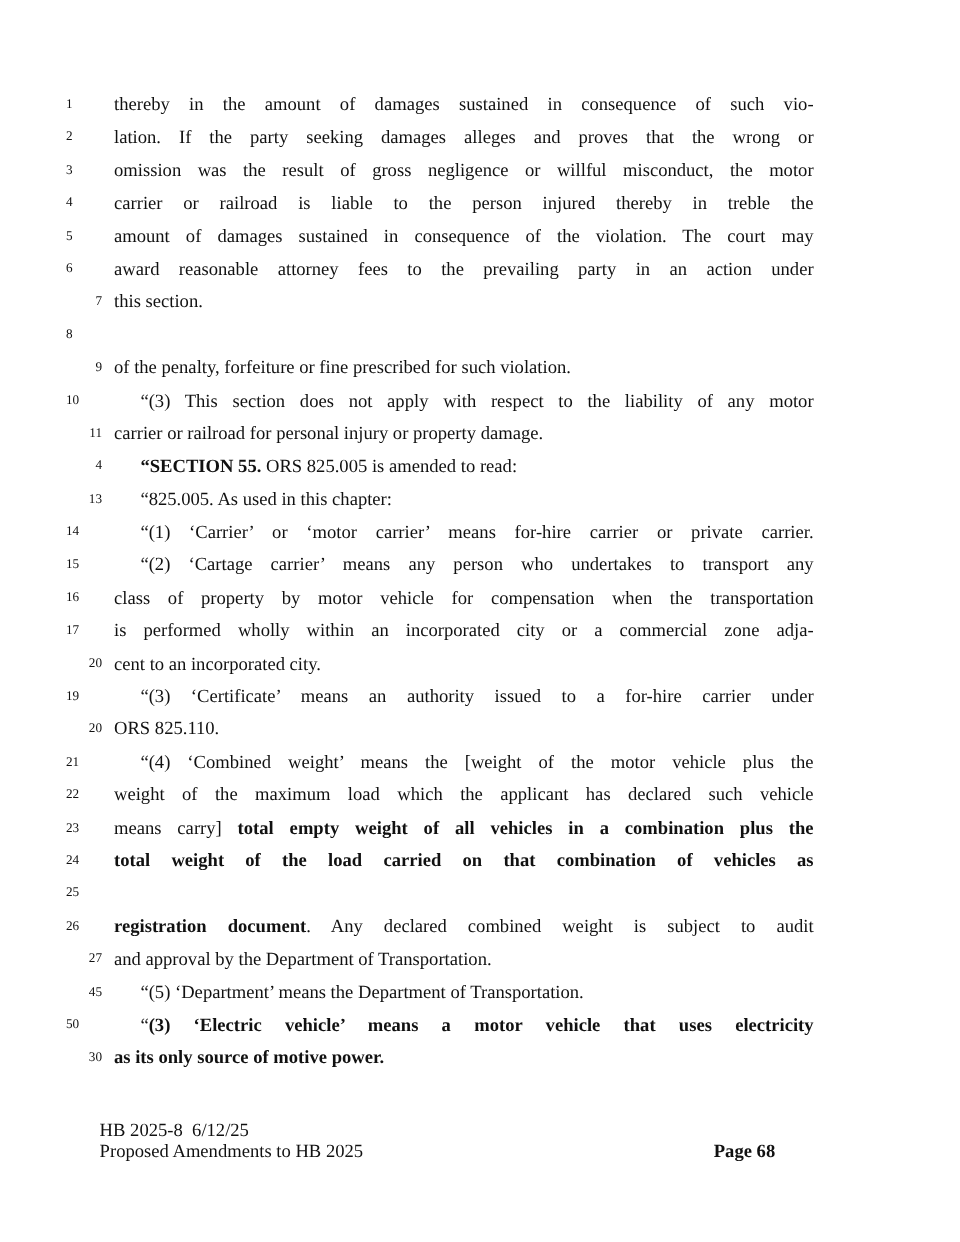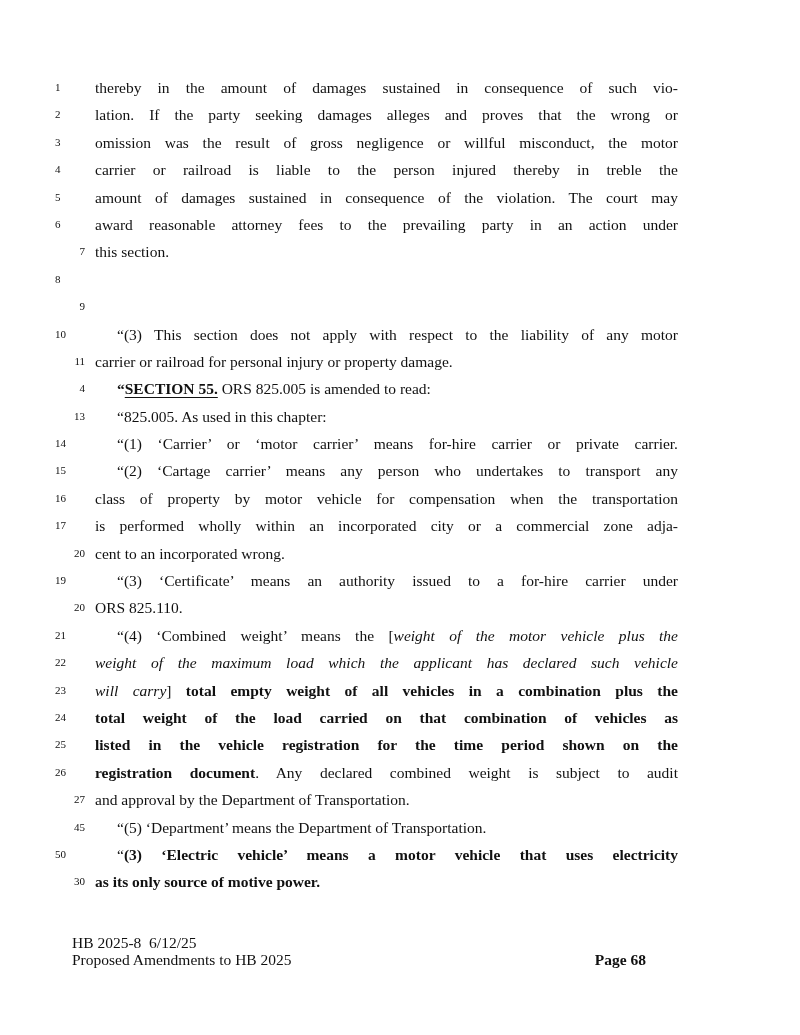--- a/index.html
+++ b/index.html
@@ -43,32 +43,33 @@
     left: -40px;
     top: 0;
     width: 30px;
     text-align: right;
     font-size: 11px;
     line-height: 27.4px;
     text-indent: 0;
     letter-spacing: 0;
   }
   .b { font-weight: bold; }
-  .i { font-style: italic; }
-  .u { text-decoration: underline; text-underline-offset: 3px; }
+  .i { }
+  .u { text-underline-offset: 3px; }
   .footer {
     position: absolute;
     left: 72px;
     top: 935px;
     width: 606px;
     font-size: 15.5px;
   }
   .footer-line {
     line-height: 16.5px;
     white-space: pre;
+    margin-left: 11px;
   }
   .page-number {
     position: absolute;
     top: 16.5px;
     right: 32px;
     line-height: 16.5px;
     font-weight: bold;
   }
 </style>
 </head>
@@ -77,37 +78,37 @@
 <div class="page">
   <div class="text-block" id="lines-container">
       <div class="line jl"><span class="num">1</span><span>thereby in the amount of damages sustained in consequence of such vio-</span></div>
       <div class="line jl"><span class="num">2</span><span>lation. If the party seeking damages alleges and proves that the wrong or</span></div>
       <div class="line jl"><span class="num">3</span><span>omission was the result of gross negligence or willful misconduct, the motor</span></div>
       <div class="line jl"><span class="num">4</span><span>carrier or railroad is liable to the person injured thereby in treble the</span></div>
       <div class="line jl"><span class="num">5</span><span>amount of damages sustained in consequence of the violation. The court may</span></div>
       <div class="line jl"><span class="num">6</span><span>award reasonable attorney fees to the prevailing party in an action under</span></div>
       <div class="line"><span class="num">7</span><span>this section.</span></div>
       <div class="line jl ind"><span class="num">8</span></div>
-      <div class="line"><span class="num">9</span></div>
+      <div class="line"><span class="num">9</span><span>of the penalty, forfeiture or fine prescribed for such violation.</span></div>
       <div class="line jl ind"><span class="num">10</span><span>“(3) This section does not apply with respect to the liability of any motor</span></div>
       <div class="line"><span class="num">11</span><span>carrier or railroad for personal injury or property damage.</span></div>
       <div class="line ind"><span class="num">4</span><span class="b">“</span><span class="b u">SECTION 55.</span><span> ORS 825.005 is amended to read:</span></div>
       <div class="line ind"><span class="num">13</span><span>“825.005. As used in this chapter:</span></div>
       <div class="line jl ind"><span class="num">14</span><span>“(1) ‘Carrier’ or ‘motor carrier’ means for-hire carrier or private carrier.</span></div>
       <div class="line jl ind"><span class="num">15</span><span>“(2) ‘Cartage carrier’ means any person who undertakes to transport any</span></div>
       <div class="line jl"><span class="num">16</span><span>class of property by motor vehicle for compensation when the transportation</span></div>
       <div class="line jl"><span class="num">17</span><span>is performed wholly within an incorporated city or a commercial zone adja-</span></div>
-      <div class="line"><span class="num">20</span><span>cent to an incorporated wrong.</span></div>
+      <div class="line"><span class="num">20</span><span>cent to an incorporated city.</span></div>
       <div class="line jl ind"><span class="num">19</span><span>“(3) ‘Certificate’ means an authority issued to a for-hire carrier under</span></div>
       <div class="line"><span class="num">20</span><span>ORS 825.110.</span></div>
       <div class="line jl ind"><span class="num">21</span><span>“(4) ‘Combined weight’ means the [</span><span class="i">weight of the motor vehicle plus the</span></div>
       <div class="line jl"><span class="num">22</span><span class="i">weight of the maximum load which the applicant has declared such vehicle</span></div>
-      <div class="line jl"><span class="num">23</span><span class="i">will carry</span><span>] </span><span class="b">total empty weight of all vehicles in a combination plus the</span></div>
+      <div class="line jl"><span class="num">23</span><span class="i">means carry</span><span>] </span><span class="b">total empty weight of all vehicles in a combination plus the</span></div>
       <div class="line jl"><span class="num">24</span><span class="b">total weight of the load carried on that combination of vehicles as</span></div>
-      <div class="line jl"><span class="num">25</span><span class="b">listed in the vehicle registration for the time period shown on the</span></div>
+      <div class="line jl"><span class="num">25</span></div>
       <div class="line jl"><span class="num">26</span><span class="b">registration document</span><span>. Any declared combined weight is subject to audit</span></div>
       <div class="line"><span class="num">27</span><span>and approval by the Department of Transportation.</span></div>
       <div class="line ind"><span class="num">45</span><span>“(5) ‘Department’ means the Department of Transportation.</span></div>
       <div class="line jl ind"><span class="num">50</span><span>“</span><span class="b">(3) ‘Electric vehicle’ means a motor vehicle that uses electricity</span></div>
       <div class="line"><span class="num">30</span><span class="b">as its only source of motive power.</span></div>
     </div>
   <div class="footer">
     <div class="footer-line">HB 2025-8  6/12/25</div>
     <div class="footer-line">Proposed Amendments to HB 2025</div>
     <div class="page-number">Page 68</div>

